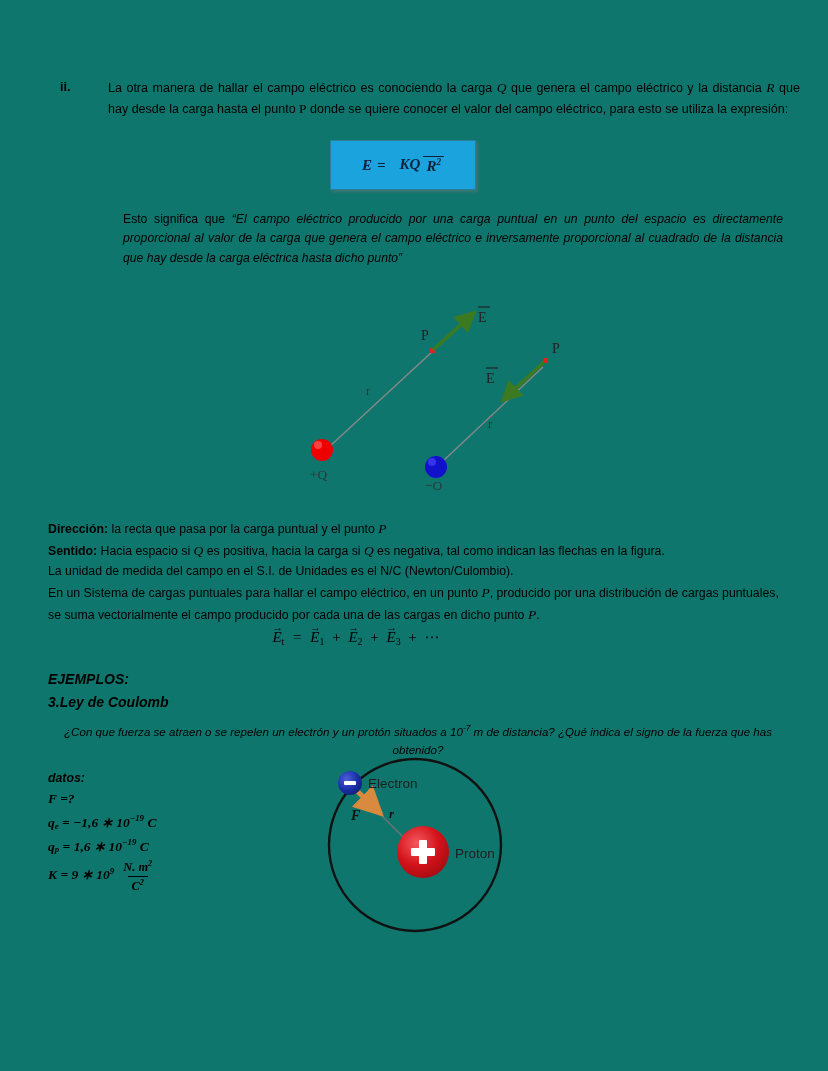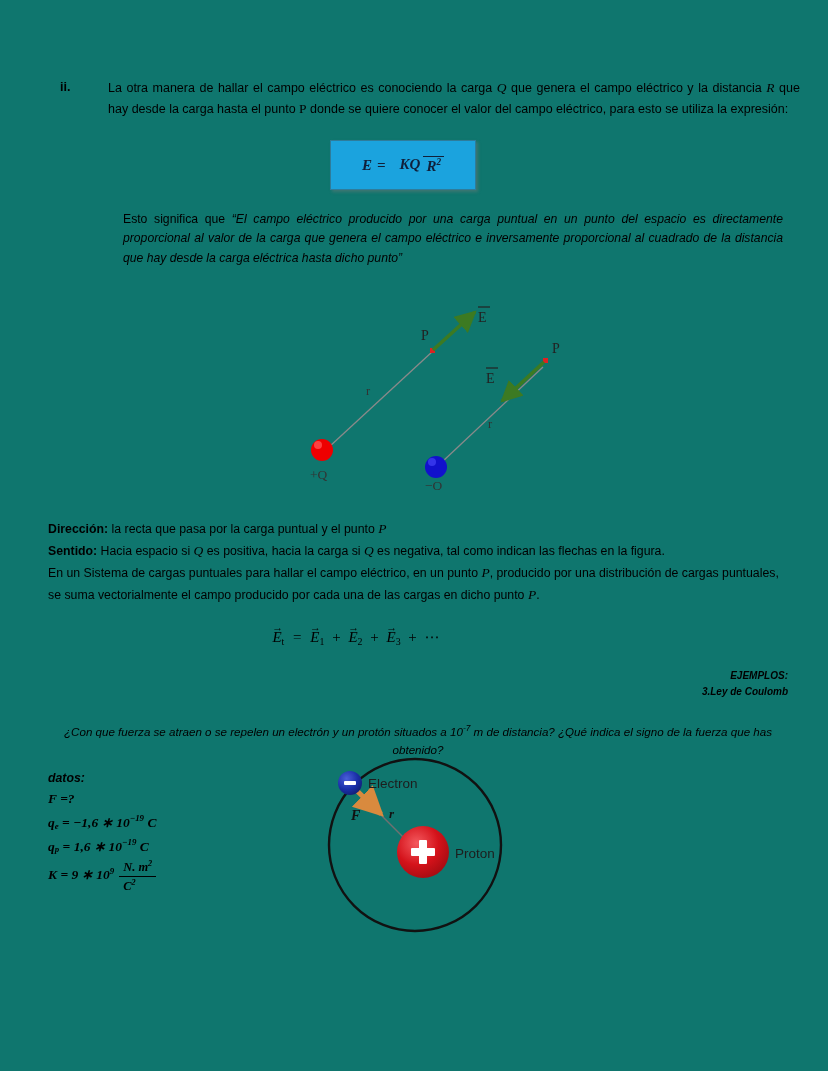--- a/index.html
+++ b/index.html
@@ -145,25 +145,24 @@
     font-style: normal;
   }
   sub.sm { font-size: 0.66em; vertical-align: baseline; position: relative; top: 0.28em; }
 
   
   .examples {
     position: absolute;
     left: 48px;
     top: 668px;
     width: 740px;
-    font-size: 10px;
+    font-size: 14px;
     line-height: 1.62;
     font-weight: bold;
     font-style: italic;
-    text-align: right;
   }
 
   
   .question {
     position: absolute;
     left: 48px;
     top: 722px;
     width: 740px;
     font-size: 11.6px;
     line-height: 1.56;
@@ -192,20 +191,21 @@
     font-style: italic;
     font-size: 13.5px;
     margin-bottom: 4px;
     white-space: nowrap;
   }
   .datos .row sub { font-size: 0.66em; vertical-align: baseline; position: relative; top: 0.25em; }
   .datos .row sup { font-size: 0.66em; vertical-align: super; }
   .datos .unitfrac {
     display: inline-flex;
     flex-direction: column;
+    align-items: center;
     vertical-align: middle;
     margin-left: 5px;
     line-height: 1.1;
     font-size: 0.92em;
     font-style: italic;
   }
   .datos .unitfrac .num { padding: 0 4px 1px 4px; }
   .datos .unitfrac .den { padding: 1px 4px 0 4px; border-top: 1.3px solid #000; }
 
   
@@ -278,20 +278,21 @@
       <text x="198" y="133" font-family="Liberation Serif, serif" font-size="12.5" fill="#333">r</text>
 
       <text x="20" y="184" font-family="Liberation Serif, serif" font-size="13.5" fill="#333">+Q</text>
       <text x="135" y="195" font-family="Liberation Serif, serif" font-size="13.5" fill="#333">−Q</text>
     </svg>
   </div>
 
   <div class="prose">
     <div><b>Dirección:</b><span> la recta que pasa por la carga puntual y el punto </span><span class="mathvar">P</span></div>
     <div><b>Sentido:</b><span> Hacia espacio si </span><span class="mathvar">Q</span><span> es positiva, hacia la carga si </span><span class="mathvar">Q</span><span> es negativa, tal como indican las flechas en la figura.</span></div>
+    <div>La unidad de medida del campo en el S.I. de Unidades es el N/C (Newton/Culombio).</div>
     <div><span>En un Sistema de cargas puntuales para hallar el campo eléctrico, en un punto </span><span class="mathvar">P</span><span>, producido por una distribución de cargas puntuales, se suma vectorialmente el campo producido por cada una de las cargas en dicho punto </span><span class="mathvar">P</span><span>.</span></div>
   </div>
 
   <div class="center-eq">
     <span class="vec"><span>E</span></span><sub class="sm">t</sub>
     <span style="margin:0 5px;">=</span>
     <span class="vec"><span>E</span></span><sub class="sm">1</sub>
     <span style="margin:0 4px;">+</span>
     <span class="vec"><span>E</span></span><sub class="sm">2</sub>
     <span style="margin:0 4px;">+</span>

